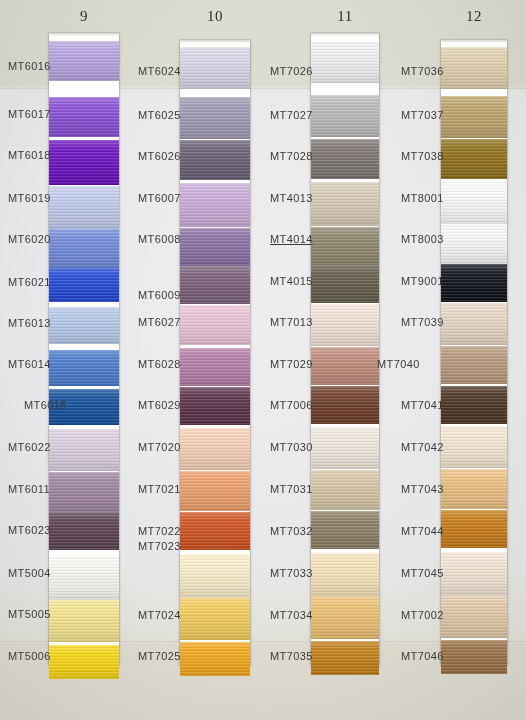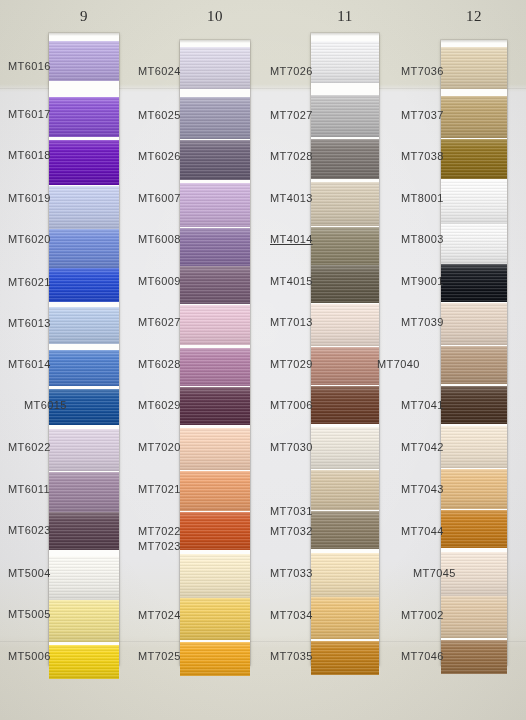--- a/index.html
+++ b/index.html
@@ -248,21 +248,21 @@
     <div class="swatch" style="top: 602px; height: 34px; background: rgb(246, 169, 26);">
       <div class="thread"></div>
       <div class="sheen"></div>
     </div>
   </div>
 <div class="label" style="left: 138px; top: 65px;">MT6024</div>
 <div class="label" style="left: 138px; top: 109px;">MT6025</div>
 <div class="label" style="left: 138px; top: 150px;">MT6026</div>
 <div class="label" style="left: 138px; top: 192px;">MT6007</div>
 <div class="label" style="left: 138px; top: 233px;">MT6008</div>
-<div class="label" style="left: 138px; top: 275px;">MT6009</div>
+<div class="label" style="left: 138px; top: 289px;">MT6009</div>
 <div class="label" style="left: 138px; top: 316px;">MT6027</div>
 <div class="label" style="left: 138px; top: 358px;">MT6028</div>
 <div class="label" style="left: 138px; top: 399px;">MT6029</div>
 <div class="label" style="left: 138px; top: 441px;">MT7020</div>
 <div class="label" style="left: 138px; top: 483px;">MT7021</div>
 <div class="label" style="left: 138px; top: 525px;">MT7022</div>
 <div class="label" style="left: 138px; top: 540px;">MT7023</div>
 <div class="label" style="left: 138px; top: 609px;">MT7024</div>
 <div class="label" style="left: 138px; top: 650px;">MT7025</div>
 <div class="strip" style="left: 311px; top: 33px; width: 68px; height: 632px;">
@@ -331,21 +331,21 @@
 <div class="label" style="left: 270px; top: 65px;">MT7026</div>
 <div class="label" style="left: 270px; top: 109px;">MT7027</div>
 <div class="label" style="left: 270px; top: 150px;">MT7028</div>
 <div class="label" style="left: 270px; top: 192px;">MT4013</div>
 <div class="label" style="left: 270px; top: 233px; text-decoration: underline;">MT4014</div>
 <div class="label" style="left: 270px; top: 275px;">MT4015</div>
 <div class="label" style="left: 270px; top: 316px;">MT7013</div>
 <div class="label" style="left: 270px; top: 358px;">MT7029</div>
 <div class="label" style="left: 270px; top: 399px;">MT7006</div>
 <div class="label" style="left: 270px; top: 441px;">MT7030</div>
-<div class="label" style="left: 270px; top: 505px;">MT7031</div>
+<div class="label" style="left: 270px; top: 483px;">MT7031</div>
 <div class="label" style="left: 270px; top: 525px;">MT7032</div>
 <div class="label" style="left: 270px; top: 567px;">MT7033</div>
 <div class="label" style="left: 270px; top: 609px;">MT7034</div>
 <div class="label" style="left: 270px; top: 650px;">MT7035</div>
 <div class="strip" style="left: 441px; top: 40px; width: 66px; height: 625px;">
     <div class="strip-top-edge"></div>
     <div class="swatch" style="top: 7px; height: 42px; background: rgb(227, 210, 175);">
       <div class="thread"></div>
       <div class="sheen"></div>
     </div>
@@ -411,15 +411,15 @@
 <div class="label" style="left: 401px; top: 150px;">MT7038</div>
 <div class="label" style="left: 401px; top: 192px;">MT8001</div>
 <div class="label" style="left: 401px; top: 233px;">MT8003</div>
 <div class="label" style="left: 401px; top: 275px;">MT9001</div>
 <div class="label" style="left: 401px; top: 316px;">MT7039</div>
 <div class="label" style="left: 377px; top: 358px;">MT7040</div>
 <div class="label" style="left: 401px; top: 399px;">MT7041</div>
 <div class="label" style="left: 401px; top: 441px;">MT7042</div>
 <div class="label" style="left: 401px; top: 483px;">MT7043</div>
 <div class="label" style="left: 401px; top: 525px;">MT7044</div>
-<div class="label" style="left: 413px; top: 567px;">MT7045</div>
+<div class="label" style="left: 401px; top: 567px;">MT7045</div>
 <div class="label" style="left: 401px; top: 609px;">MT7002</div>
 <div class="label" style="left: 401px; top: 650px;">MT7046</div>
 
 </body></html>

